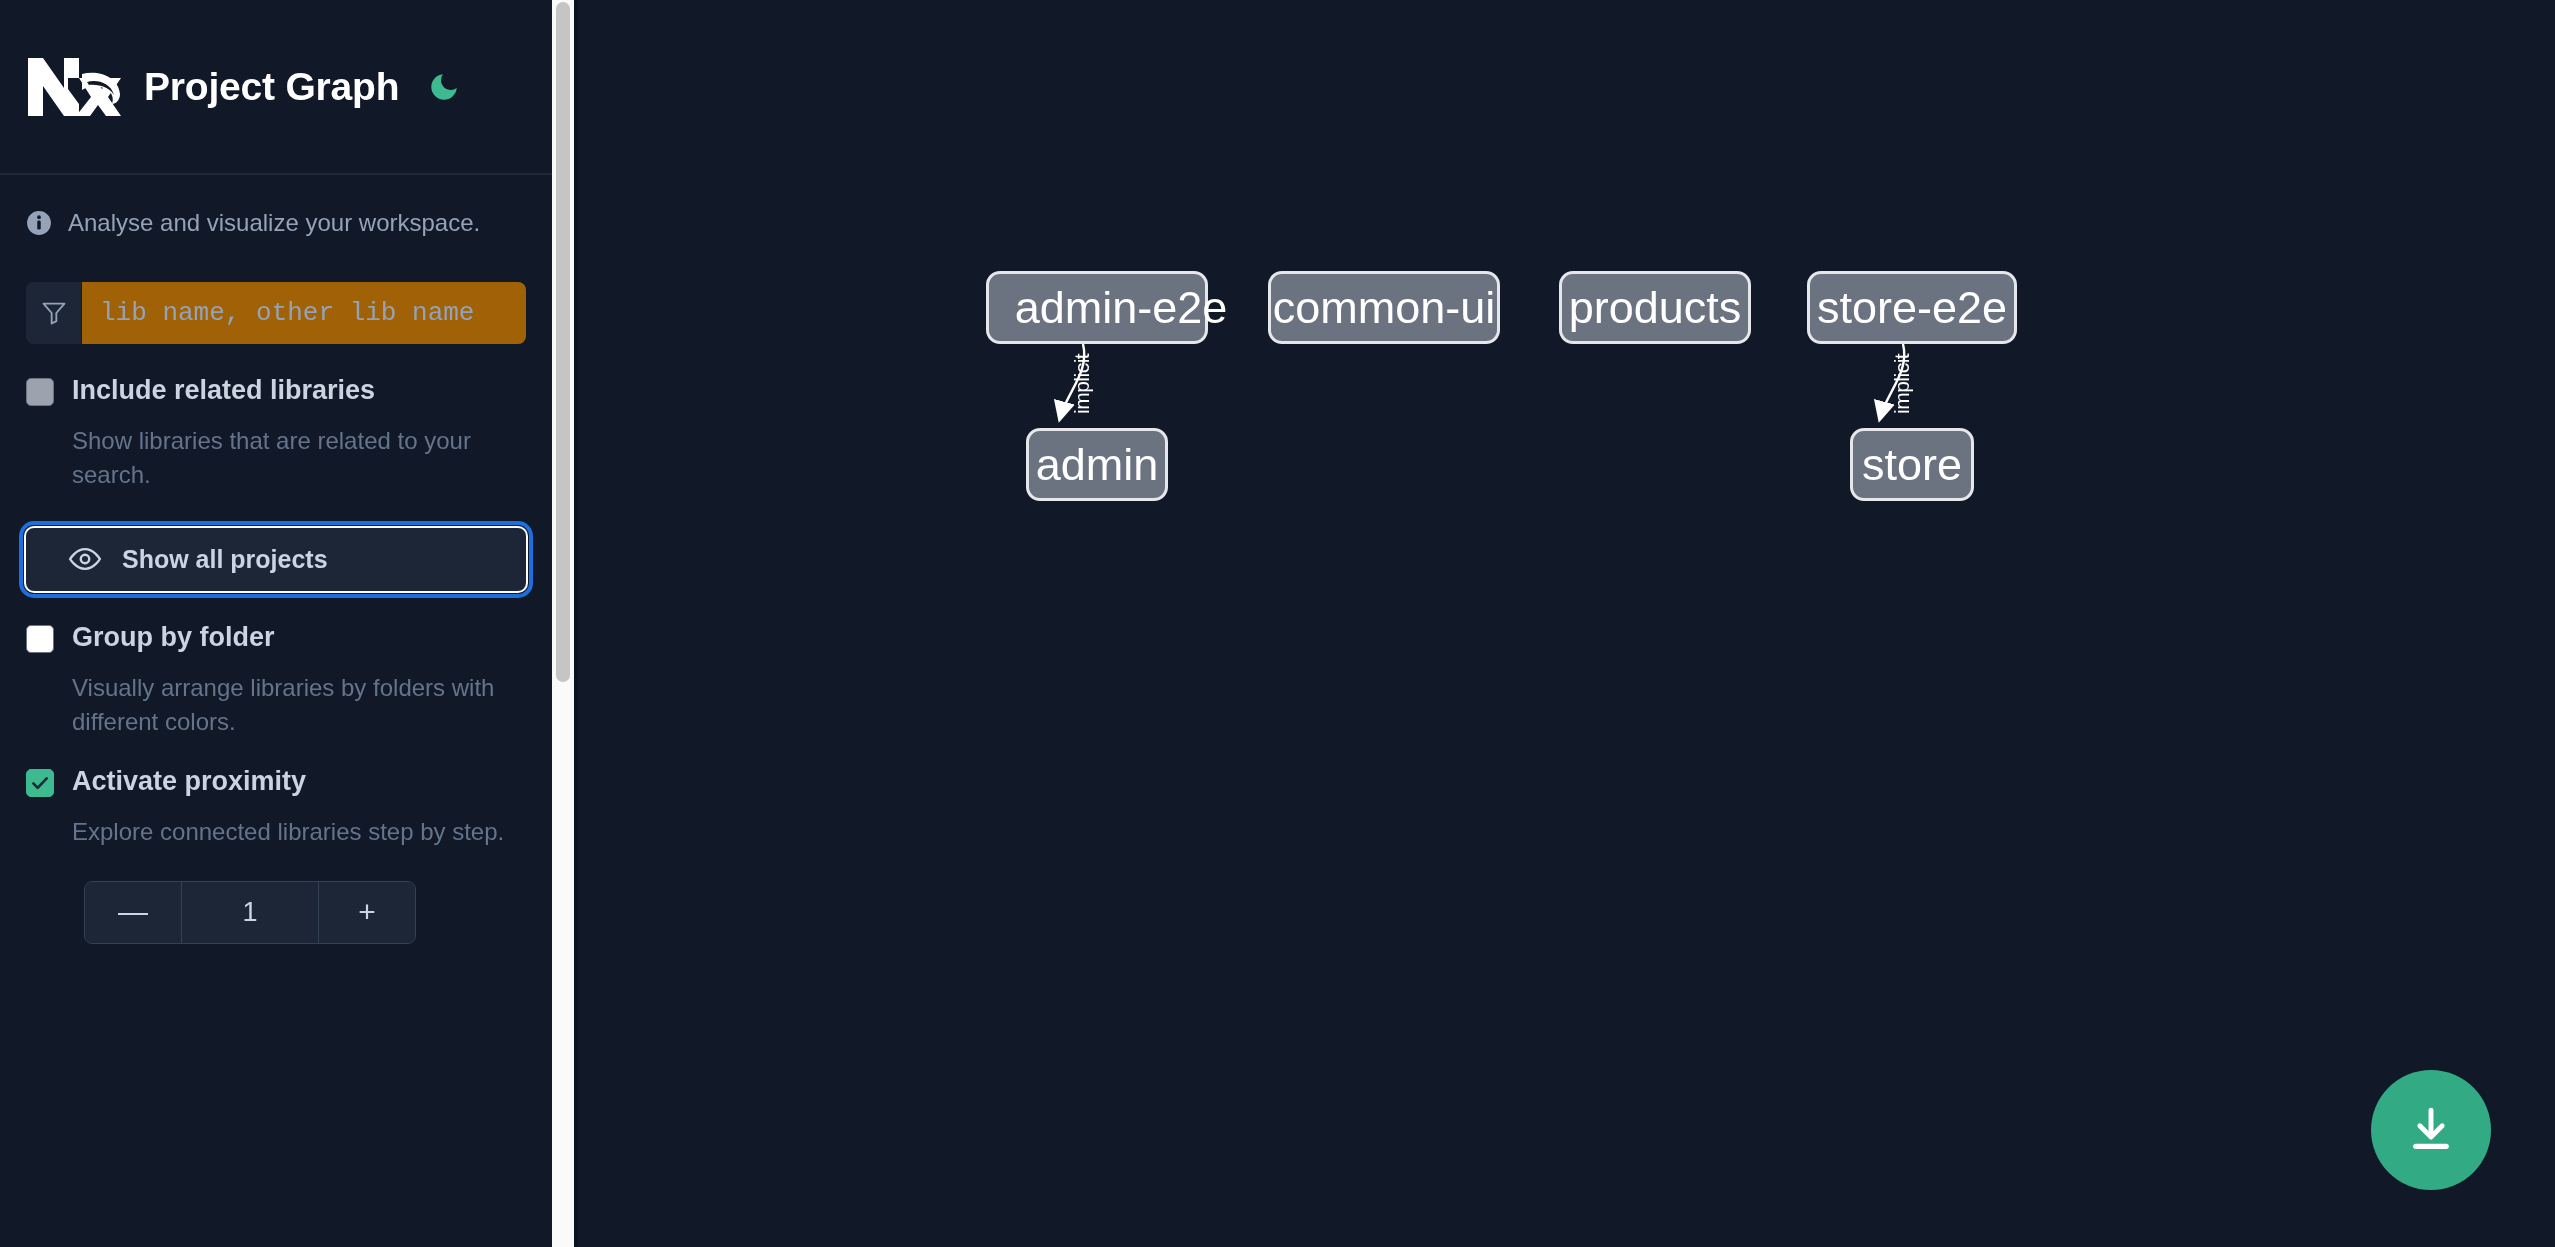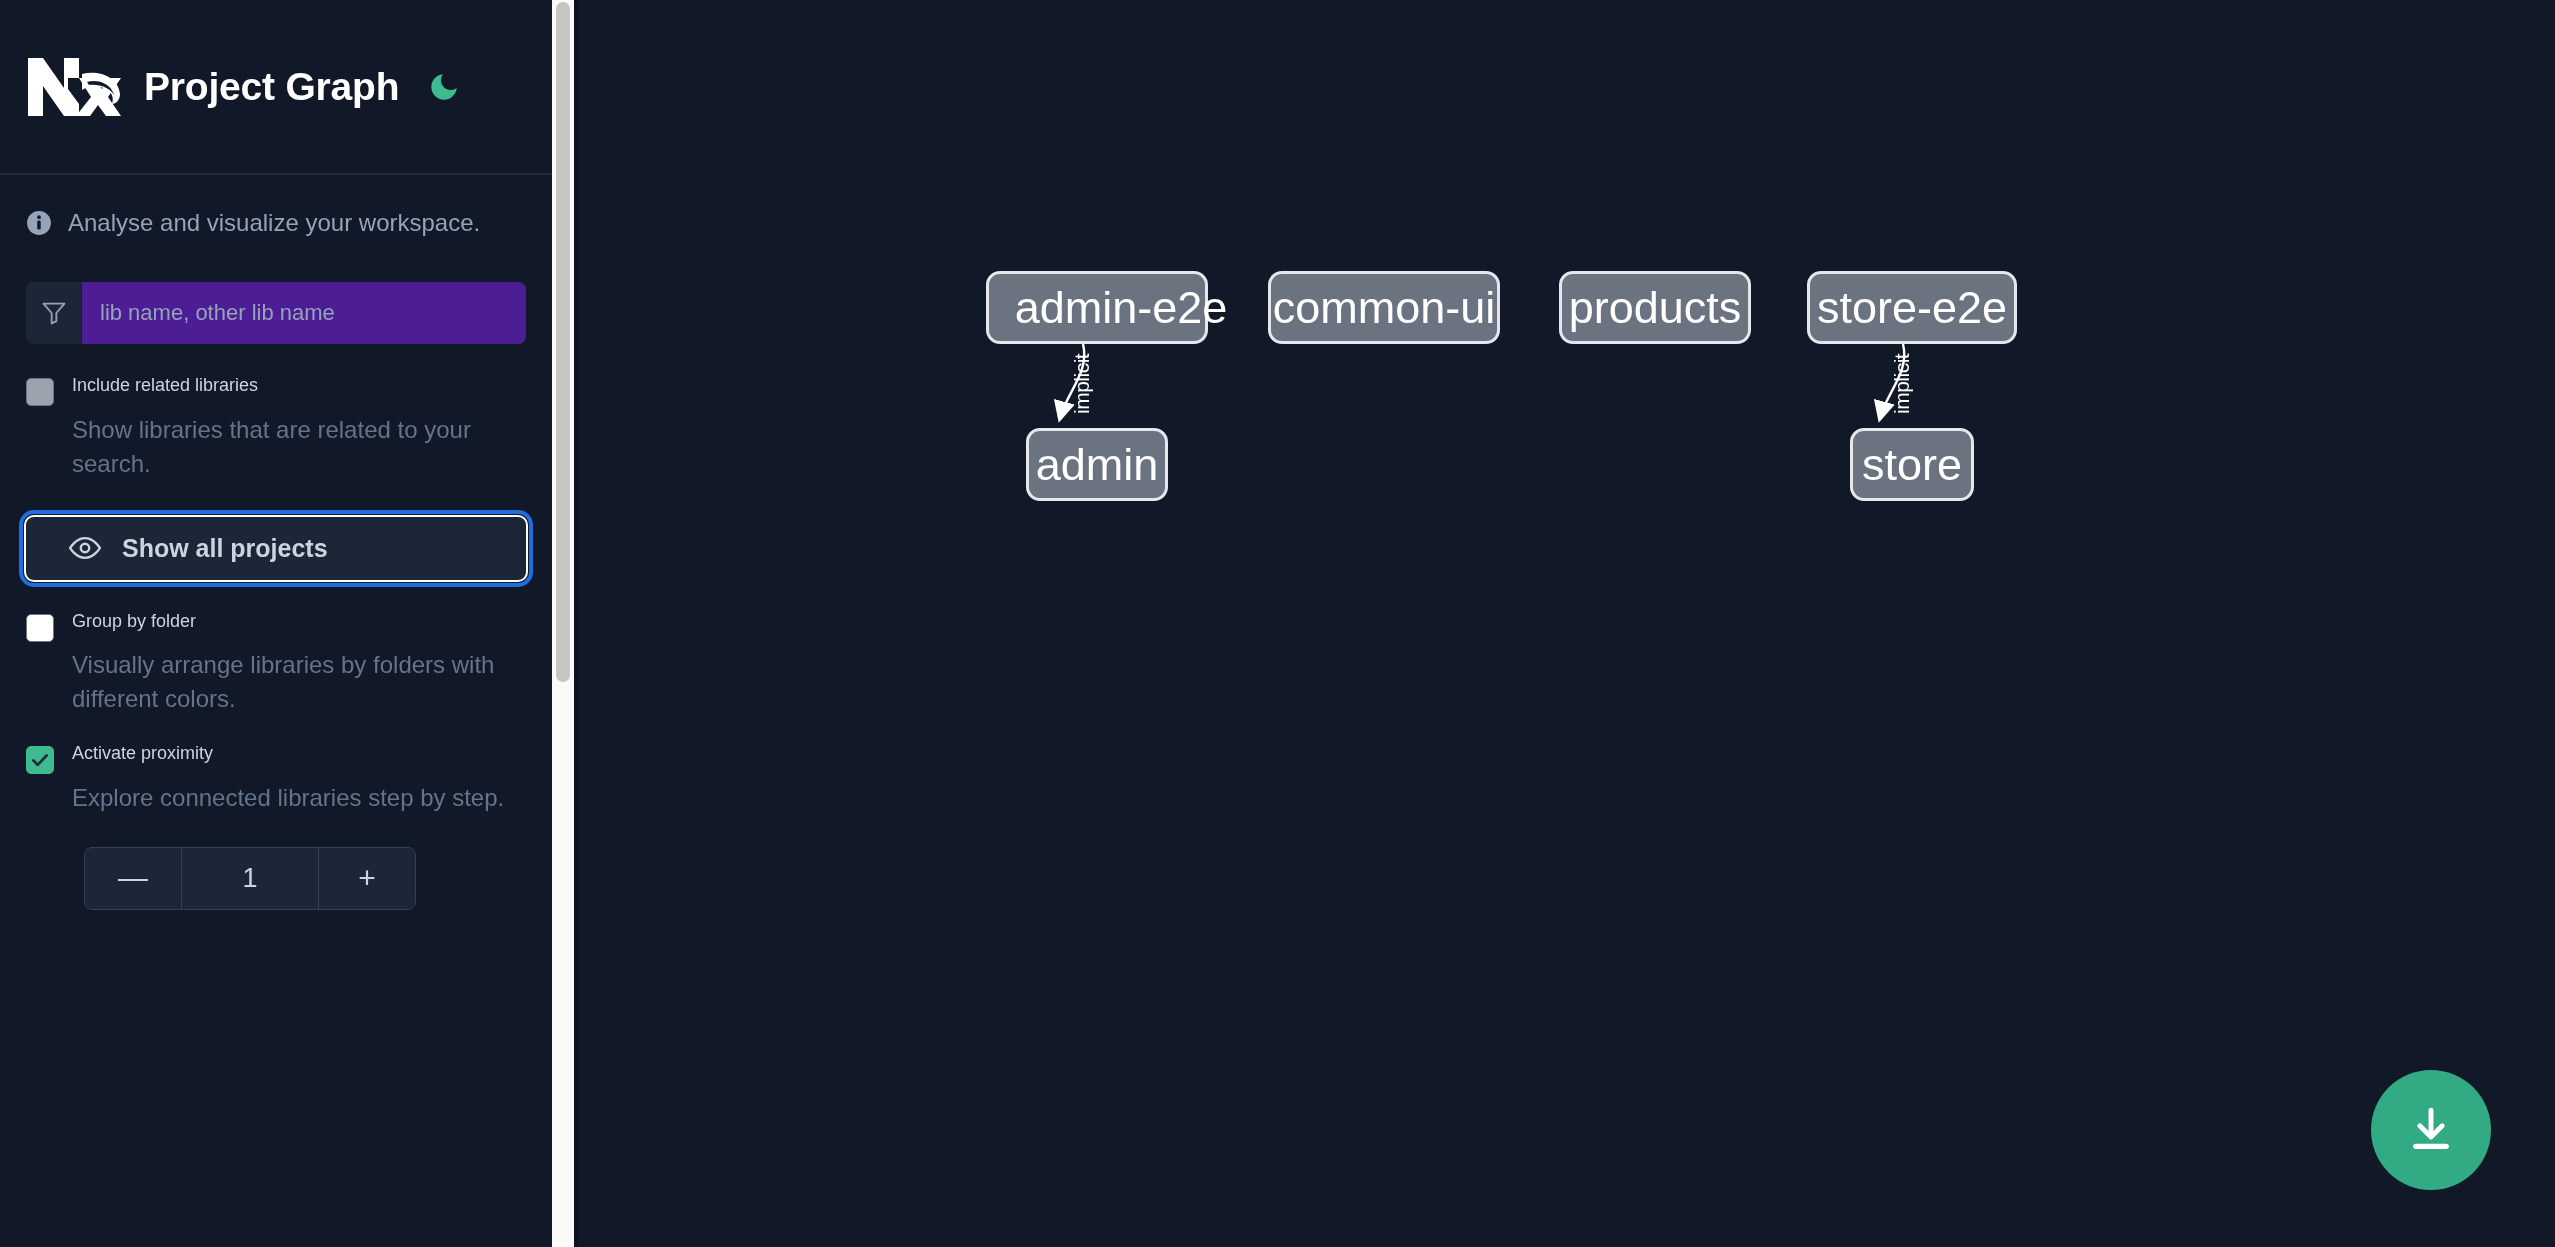--- a/index.html
+++ b/index.html
@@ -88,24 +88,24 @@
   .filter-icon-box {
     width: 56px;
     display: flex; align-items: center; justify-content: center;
     background: #1c2637;
     border-right: 1px solid #151d2b;
   }
   .filter-input {
     flex: 1 1 auto;
     border: none;
     outline: none;
-    background: #4c1d95;
+    background: #a16207;
     color: #cbd5e1;
-    font-size: 22px;
-    font-family: Liberation Sans, sans-serif;
+    font-size: 26px;
+    font-family: Liberation Mono, monospace;
     padding: 0 18px;
   }
   .filter-input::placeholder { color: #94a3b8; }
 
   
   .check-row {
     display: flex;
     align-items: flex-start;
     margin-top: 30px;
   }
@@ -122,22 +122,22 @@
   .cbox.grey { background: #9ca3af; border: 1px solid #6b7280; }
   .cbox.white { background: #ffffff; border: 1px solid #6b7280; }
   .cbox.green { background: #3dba8f; border: 1px solid #3dba8f; }
   .cbox .tick {
     width: 20px; height: 20px;
     display: block;
   }
   .check-texts { display: flex; flex-direction: column; }
   .check-title {
     color: #cbd5e1;
-    font-size: 18px;
-    font-weight: 400;
+    font-size: 27px;
+    font-weight: 700;
     line-height: 1.25;
   }
   .check-desc {
     color: #64748b;
     font-size: 24px;
     line-height: 1.42;
     max-width: 470px;
     margin-top: 16px;
   }
 

